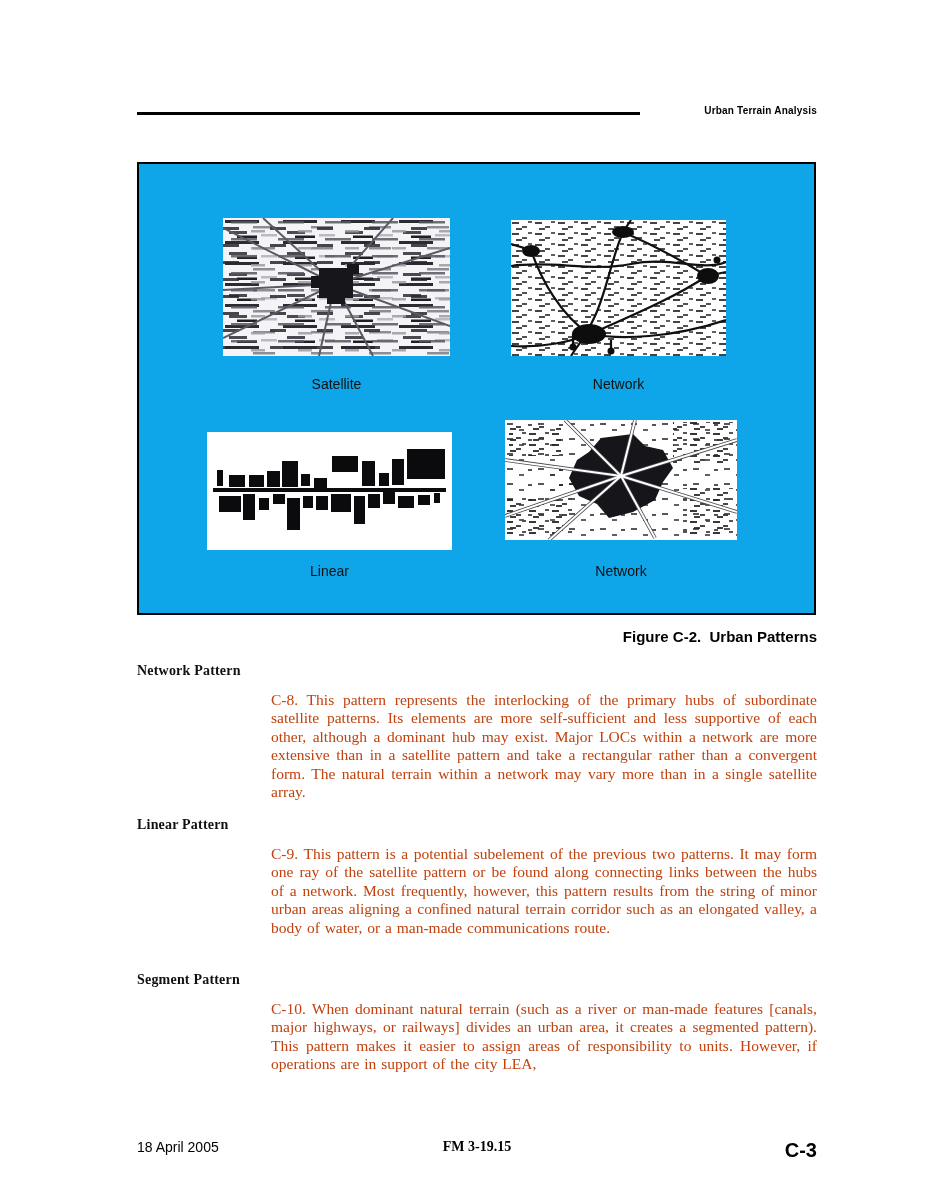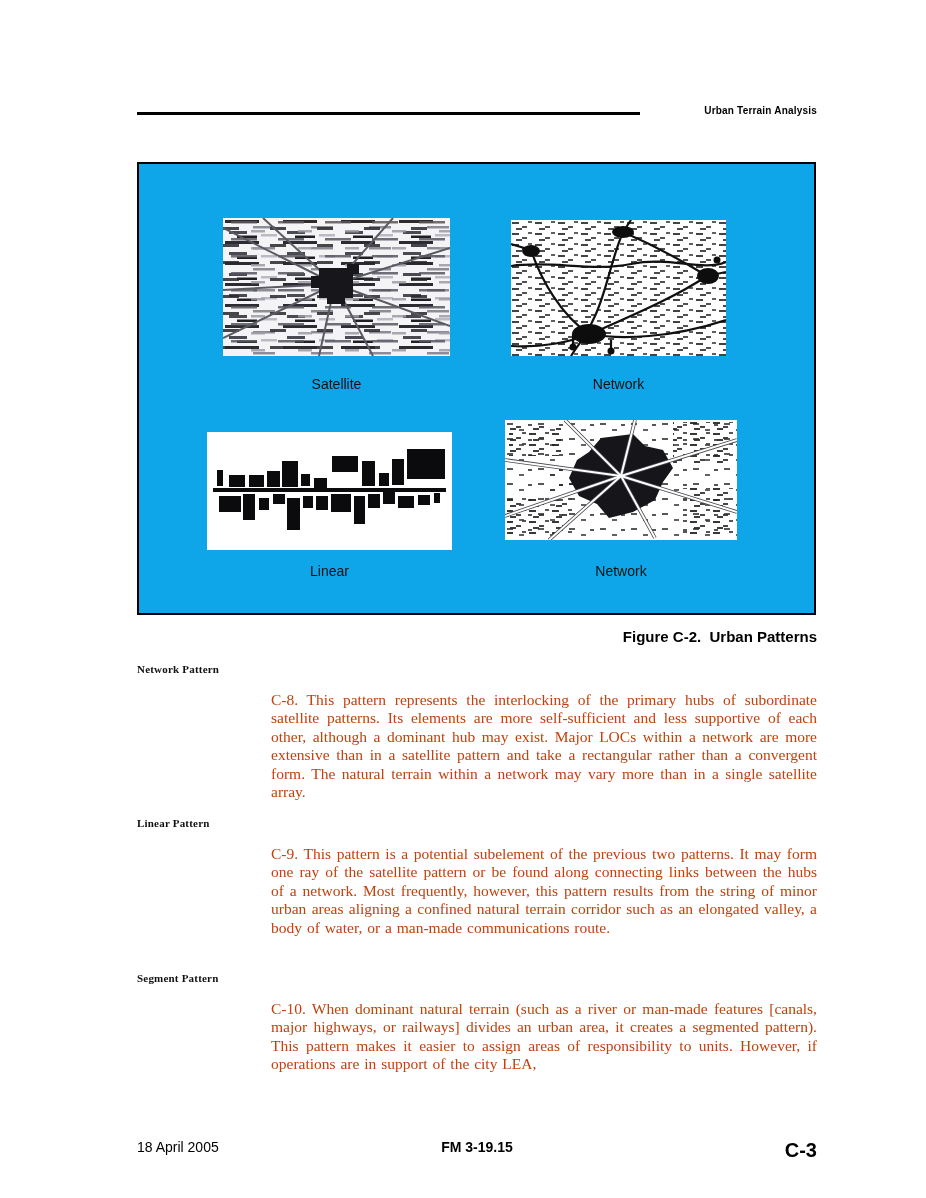--- a/index.html
+++ b/index.html
@@ -13,26 +13,26 @@
   .header-title{position:absolute;top:105px;right:109px;font-size:10px;font-weight:bold;letter-spacing:.2px;}
   
   .figure-box{position:absolute;left:137px;top:162px;width:679px;height:453px;
     border:2px solid #000;box-sizing:border-box;background:#0ea5e9;}
   .panel-img{position:absolute;}
   .panel-label{position:absolute;text-align:center;font-size:14px;color:#111;}
   .fig-caption{position:absolute;left:137px;top:628px;width:680px;text-align:right;
     font-size:15px;font-weight:bold;white-space:pre-wrap;}
   
   .sec-heading{position:absolute;left:137px;font-family:"Liberation Serif",serif;
-    font-size:11px;font-weight:bold;color:#111;letter-spacing:.2px;}
+    font-size:14px;font-weight:bold;color:#111;letter-spacing:.2px;}
   .sec-para{position:absolute;left:271px;width:546px;font-family:"Liberation Serif",serif;
     font-size:15.5px;line-height:18.4px;text-align:justify;color:#c2410c;word-spacing:1px;}
   
   .footer-date{position:absolute;left:137px;top:1139px;font-size:14px;font-weight:normal;}
-  .footer-center{position:absolute;left:137px;top:1139px;width:680px;text-align:center;font-size:14px;font-weight:bold;}
+  .footer-center{position:absolute;left:137px;top:1139px;width:680px;text-align:center;font-size:14px;font-weight:bold;font-family:Liberation Serif, serif;}
   .footer-page{position:absolute;right:109px;top:1139px;font-size:20px;font-weight:bold;}
   svg{display:block;}
 </style>
 </head>
 <body>
 
 <div id="page">
 
   <svg width="0" height="0" style="position:absolute">
     <defs>

